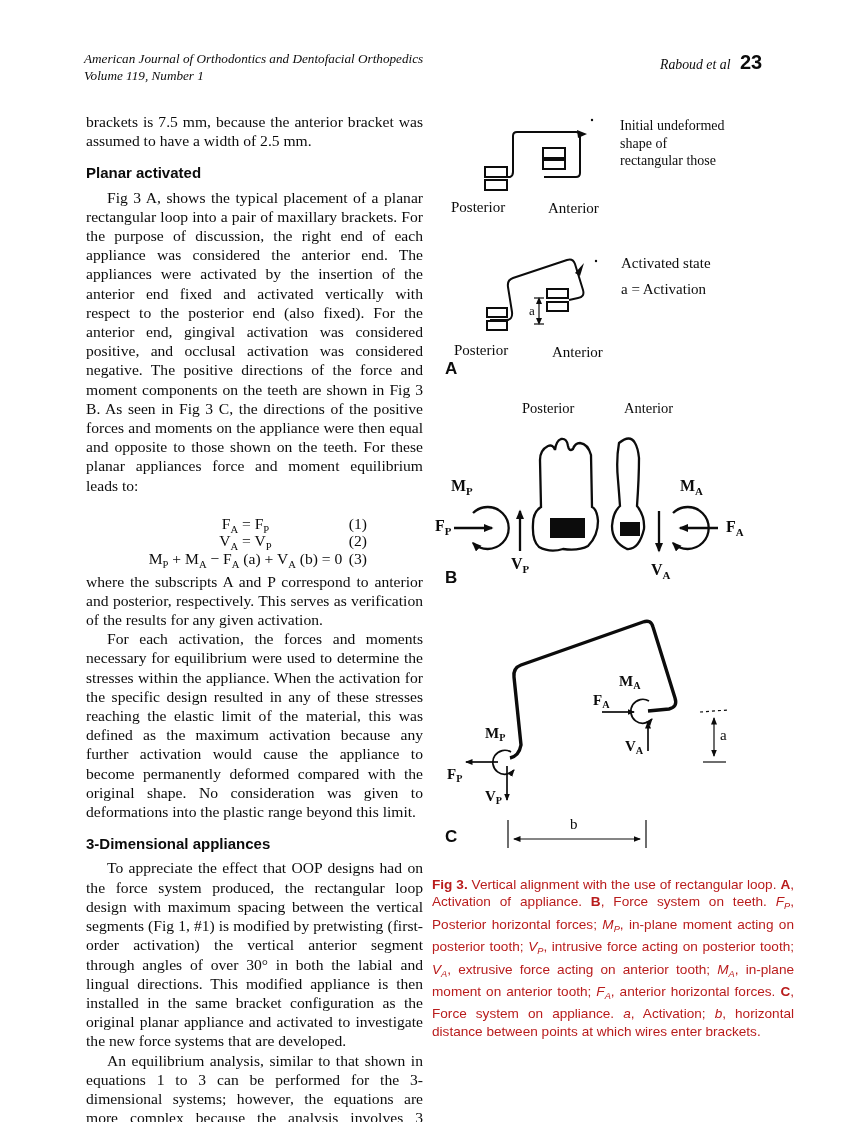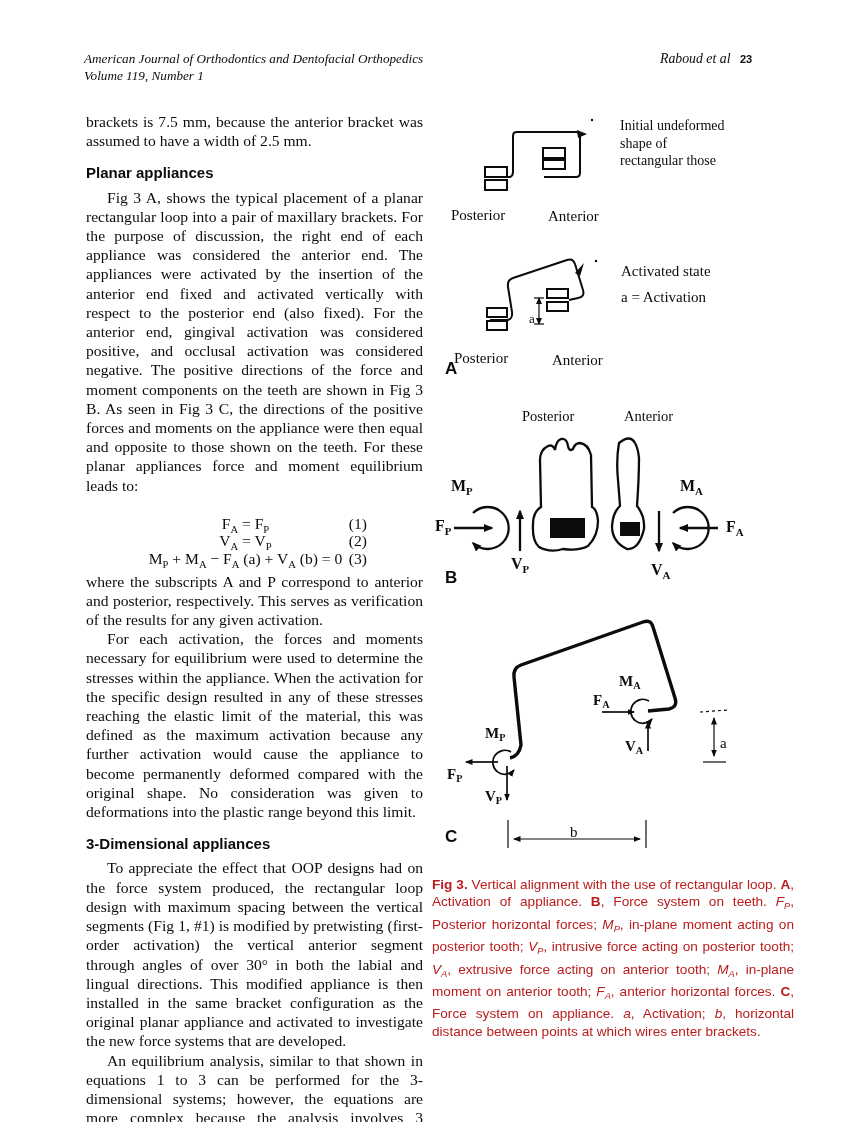--- a/index.html
+++ b/index.html
@@ -10,42 +10,42 @@
   }
   .b{font-weight:bold;}
   .i{font-style:italic;}
   .sub{font-size:0.68em;vertical-align:-0.34em;letter-spacing:0;}
 
   
   .pg-header{position:absolute;left:0;top:0;width:100%;}
   .hdr-left{position:absolute;left:84px;top:51px;font-size:13.2px;line-height:16.5px;font-style:italic;}
   .hdr-right{position:absolute;left:660px;top:51px;font-size:13.8px;white-space:nowrap;}
   .hdr-authors{font-style:italic;}
-  .hdr-page{font-weight:bold;font-family:"Liberation Sans",sans-serif;font-size:11px;margin-left:6px;}
+  .hdr-page{font-weight:bold;font-family:"Liberation Sans",sans-serif;font-size:20px;margin-left:6px;}
 
   
   .col-left{
     position:absolute;left:86px;top:112px;width:337px;
     font-size:15.6px;line-height:19.2px;text-align:justify;
   }
   .body-p{margin:0;}
   .body-p.ind{text-indent:21px;}
   .sec-h{
     font-family:"Liberation Sans",sans-serif;font-size:15px;font-weight:bold;
     margin:13px 0 5px 0;text-align:left;
   }
   .eq-block{margin:20px 0 4px 0;}
   .eq-row{position:relative;height:17.6px;line-height:17.6px;}
   .eq-body{display:block;text-align:center;padding-right:18px;}
   .eq-num{position:absolute;right:56px;top:0;}
 
   
   .figure{position:absolute;left:430px;top:110px;width:404px;height:762px;}
   .figure svg{position:absolute;left:0;top:0;}
-  .flab{position:absolute;white-space:nowrap;font-size:15px;margin-top:8px;}
+  .flab{position:absolute;white-space:nowrap;font-size:15px;}
   .flab-sm{font-size:13px;}
   .fsym{position:absolute;white-space:nowrap;font-size:16px;font-weight:600;}
   .fsym-c{font-size:15px;font-weight:600;}
   .panel-letter{
     position:absolute;font-family:"Liberation Sans",sans-serif;
     font-size:17px;font-weight:bold;
   }
   .fig-text3{position:absolute;font-size:14px;line-height:17.6px;}
 
   
@@ -67,21 +67,21 @@
     </div>
     <div class="hdr-right">
       <span class="hdr-authors">Raboud et al</span>
       <span class="hdr-page">23</span>
     </div>
   </div>
 
   <div class="col-left">
     <p class="body-p">brackets is 7.5 mm, because the anterior bracket was assumed to have a width of 2.5 mm.</p>
 
-    <h2 class="sec-h">Planar appliances</h2>
+    <h2 class="sec-h">Planar activated</h2>
     <p class="body-p ind">Fig 3 A, shows the typical placement of a planar rectangular loop into a pair of maxillary brackets. For the purpose of discussion, the right end of each appliance was considered the anterior end. The appliances were activated by the insertion of the anterior end fixed and activated vertically with respect to the posterior end (also fixed). For the anterior end, gingival activation was considered positive, and occlusal activation was considered negative. The positive directions of the force and moment components on the teeth are shown in Fig 3 B. As seen in Fig 3 C, the directions of the positive forces and moments on the appliance were then equal and opposite to those shown on the teeth. For these planar appliances force and moment equilibrium leads to:</p>
 
     <div class="eq-block">
       <div class="eq-row">
         <span class="eq-body"><span>F</span><span class="sub">A</span><span> = F</span><span class="sub">P</span></span>
         <span class="eq-num">(1)</span>
       </div>
       <div class="eq-row">
         <span class="eq-body"><span>V</span><span class="sub">A</span><span> = V</span><span class="sub">P</span></span>
         <span class="eq-num">(2)</span>

